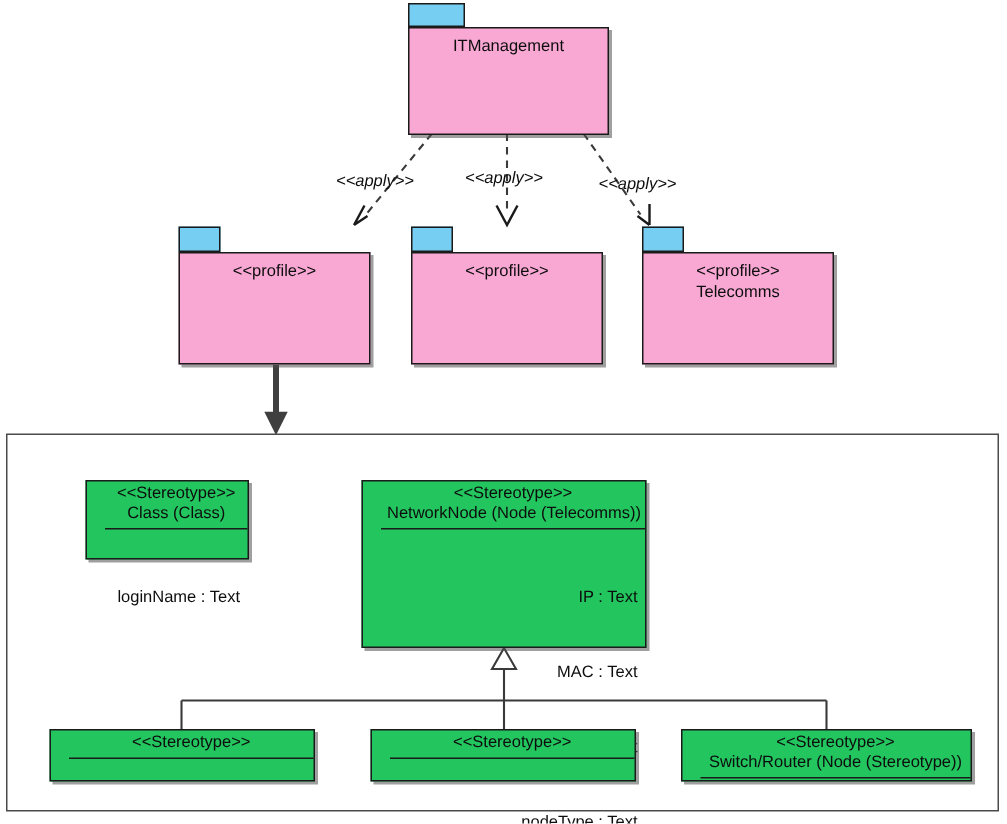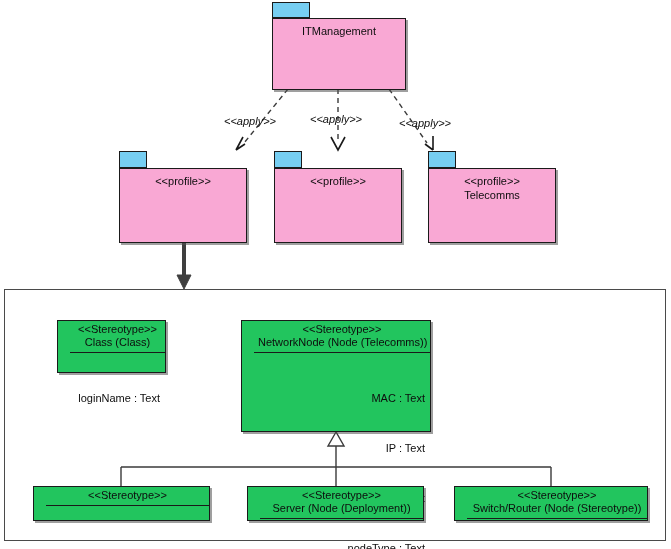--- a/index.html
+++ b/index.html
@@ -193,38 +193,37 @@
       <span class="cls-attr">loginName : Text</span>
     </div>
   </div>
 
   <div class="cls" style="left:241px; top:320px; width:190px; height:112px;">
     <div class="cls-head">
       <span class="cls-line">&lt;&lt;Stereotype&gt;&gt;</span>
       <span class="cls-line">NetworkNode (Node (Telecomms))</span>
     </div>
     <div class="cls-attrs">
+      <span class="cls-attr">IP : Text</span>
       <span class="cls-attr">MAC : Text</span>
-      <span class="cls-attr">IP : Text</span>
       <span class="cls-attr">location : Text</span>
       <span class="cls-attr">nodeType : Text</span>
     </div>
   </div>
 
   <div class="cls" style="left:33px; top:486px; width:177px; height:35px;">
     <div class="cls-head">
       <span class="cls-line">&lt;&lt;Stereotype&gt;&gt;</span>
     </div>
     <div class="cls-attrs empty"></div>
   </div>
 
   <div class="cls" style="left:247px; top:486px; width:177px; height:35px;">
     <div class="cls-head">
       <span class="cls-line">&lt;&lt;Stereotype&gt;&gt;</span>
-      <span class="cls-line">Server (Node (Deployment))</span>
     </div>
     <div class="cls-attrs empty"></div>
   </div>
 
   <div class="cls" style="left:454px; top:486px; width:194px; height:35px;">
     <div class="cls-head">
       <span class="cls-line">&lt;&lt;Stereotype&gt;&gt;</span>
       <span class="cls-line">Switch/Router (Node (Stereotype))</span>
     </div>
     <div class="cls-attrs empty"></div>

